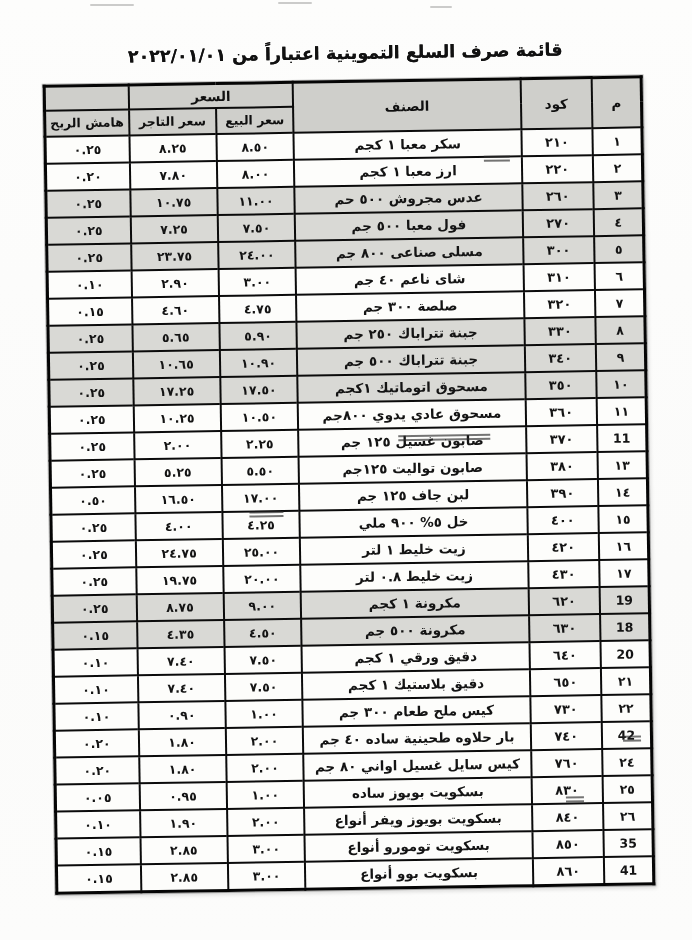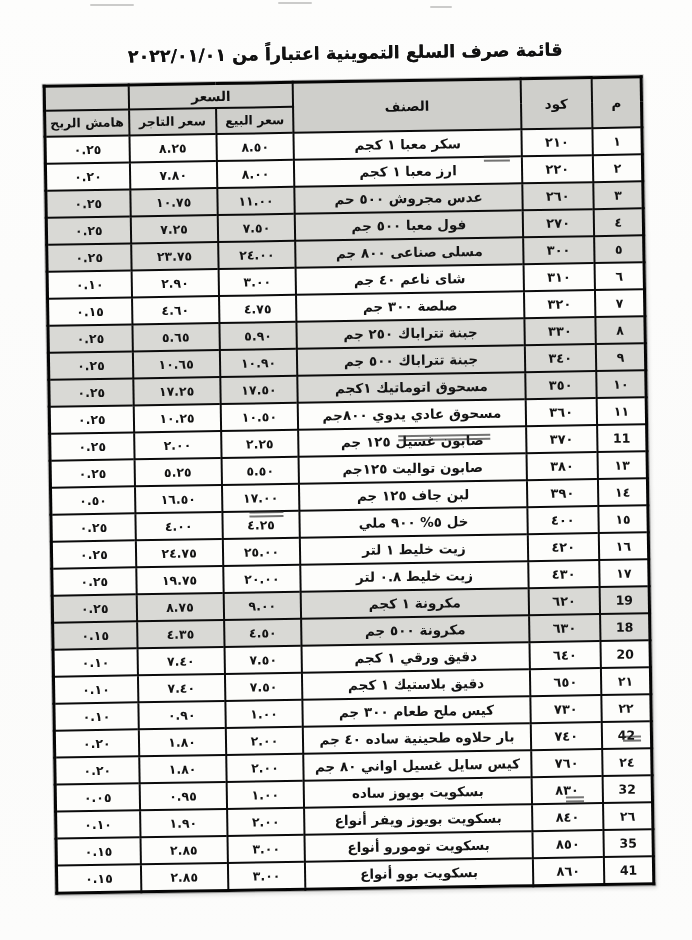--- a/index.html
+++ b/index.html
@@ -263,21 +263,21 @@
         </tr>
         <tr>
           <td class="c-no">٢٤</td>
           <td class="c-code">٧٦٠</td>
           <td class="c-item">كيس سايل غسيل اواني ٨٠ جم</td>
           <td class="c-sell">٢.٠٠</td>
           <td class="c-trader">١.٨٠</td>
           <td class="c-margin">٠.٢٠</td>
         </tr>
         <tr>
-          <td class="c-no">32</td>
+          <td class="c-no">٢٥</td>
           <td class="c-code">٨٣٠</td>
           <td class="c-item">بسكويت بويوز ساده</td>
           <td class="c-sell">١.٠٠</td>
           <td class="c-trader">٠.٩٥</td>
           <td class="c-margin">٠.٠٥</td>
         </tr>
         <tr>
           <td class="c-no">٢٦</td>
           <td class="c-code">٨٤٠</td>
           <td class="c-item">بسكويت بويوز ويفر أنواع</td>

